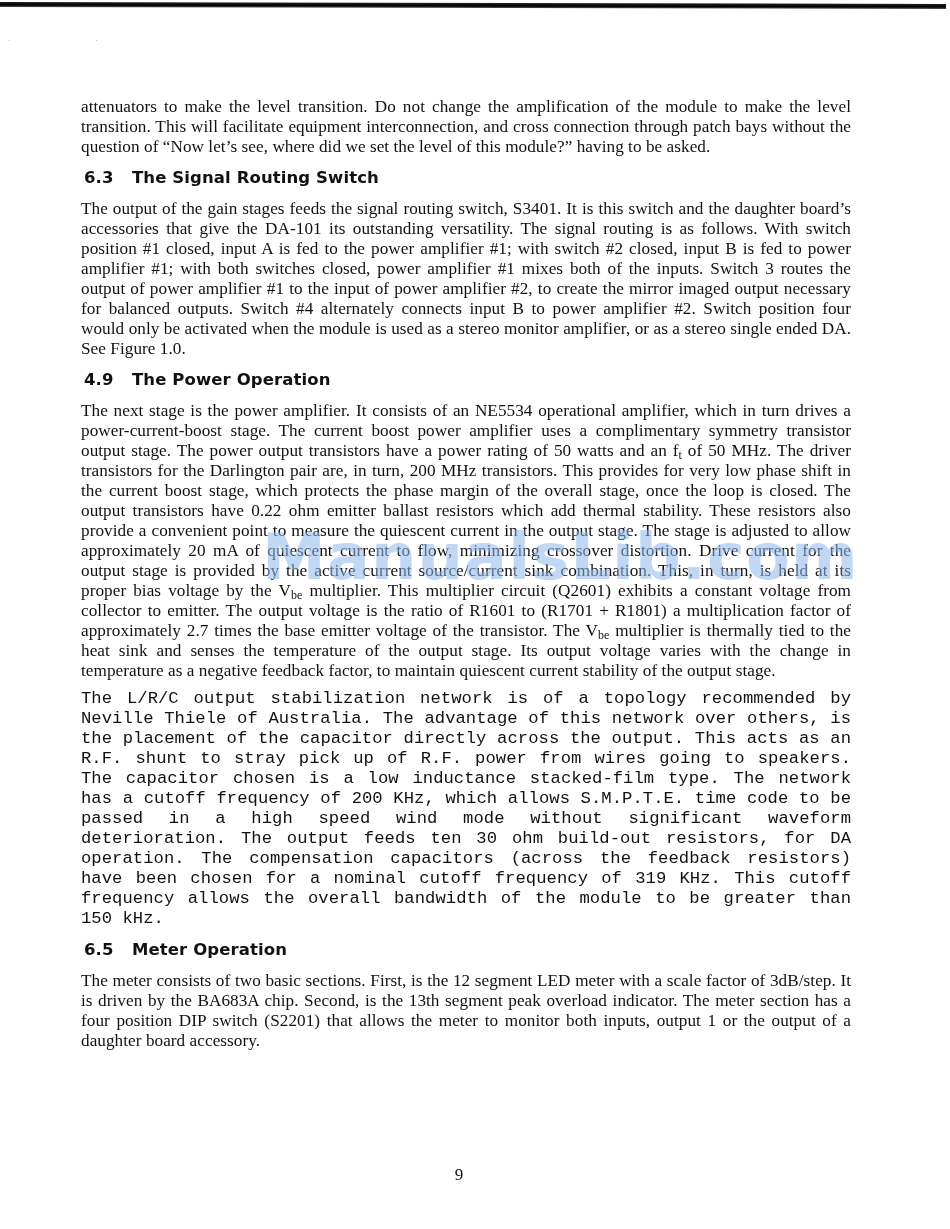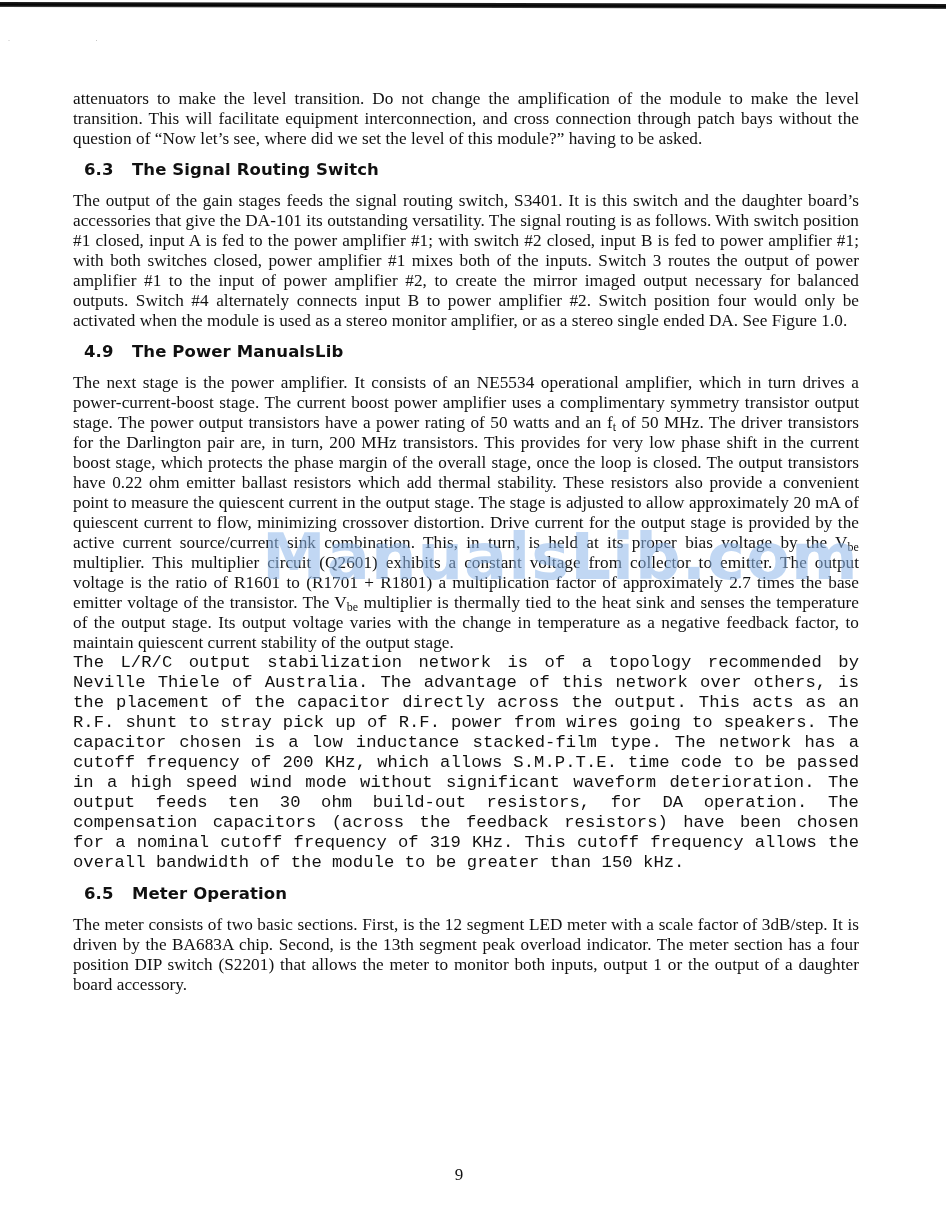--- a/index.html
+++ b/index.html
@@ -3,21 +3,21 @@
 <meta charset="utf-8">
 <style>
   html, body { margin: 0; padding: 0; background: #ffffff; }
   body { width: 950px; height: 1229px; position: relative; overflow: hidden;
          font-family: "Liberation Serif", "DejaVu Serif", serif; color: #111; }
   .top-rule { position: absolute; left: 0; top: 2px; width: 946px; height: 5px;
               background: linear-gradient(to bottom, #222 0%, #000 60%, #555 100%);
               transform: skewY(0.12deg); transform-origin: left; }
   .specks { position: absolute; left: 8px; top: 38px; font-size: 6px; color: #777; letter-spacing: 42px; }
   .content { position: absolute; left: 73px; top: 89px; width: 786px; }
-  p.para { margin: 0; font-size: 17.2px; line-height: 20px; text-align: justify;
+  p.para { margin: 8px; font-size: 17.2px; line-height: 20px; text-align: justify;
            letter-spacing: 0.05px; }
   h2.section { margin: 11px; font-family: "DejaVu Sans", "Liberation Sans", sans-serif;
                font-weight: bold; font-size: 16.5px; line-height: 20px; letter-spacing: 0.1px; }
   h2.section .num { display: inline-block; width: 48px; }
   .gap-head { margin-top: 18px; }
   .gap-para { margin-top: 19px; font-family: Liberation Mono, monospace; }
   sub { font-size: 12px; line-height: 0; vertical-align: -3px; }
   .watermark { position: absolute; left: 262px; top: 527px; font-family: "DejaVu Sans", "Liberation Sans", sans-serif;
                font-weight: bold; font-size: 64px; color: #8fb8ea; opacity: 0.55; letter-spacing: 1px;
                pointer-events: none; line-height: 60px; }
@@ -32,21 +32,21 @@
 
 <div class="content">
   <p class="para">attenuators to make the level transition. Do not change the amplification of the module to make the level transition. This will facilitate equipment interconnection, and cross connection through patch bays without the question of “Now let’s see, where did we set the level of this module?” having to be asked.</p>
 
   <h2 class="section gap-head">
     <span class="num">6.3</span><span>The Signal Routing Switch</span>
   </h2>
   <p class="para">The output of the gain stages feeds the signal routing switch, S3401. It is this switch and the daughter board’s accessories that give the DA-101 its outstanding versatility. The signal routing is as follows. With switch position #1 closed, input A is fed to the power amplifier #1; with switch #2 closed, input B is fed to power amplifier #1; with both switches closed, power amplifier #1 mixes both of the inputs. Switch 3 routes the output of power amplifier #1 to the input of power amplifier #2, to create the mirror imaged output necessary for balanced outputs. Switch #4 alternately connects input B to power amplifier #2. Switch position four would only be activated when the module is used as a stereo monitor amplifier, or as a stereo single ended DA. See Figure 1.0.</p>
 
   <h2 class="section gap-head">
-    <span class="num">4.9</span><span>The Power ManualsLib</span>
+    <span class="num">4.9</span><span>The Power Operation</span>
   </h2>
   <p class="para"><span>The next stage is the power amplifier. It consists of an NE5534 operational amplifier, which in turn drives a power-current-boost stage. The current boost power amplifier uses a complimentary symmetry transistor output stage. The power output transistors have a power rating of 50 watts and an f</span><sub>t</sub><span> of 50 MHz. The driver transistors for the Darlington pair are, in turn, 200 MHz transistors. This provides for very low phase shift in the current boost stage, which protects the phase margin of the overall stage, once the loop is closed. The output transistors have 0.22 ohm emitter ballast resistors which add thermal stability. These resistors also provide a convenient point to measure the quiescent current in the output stage. The stage is adjusted to allow approximately 20 mA of quiescent current to flow, minimizing crossover distortion. Drive current for the output stage is provided by the active current source/current sink combination. This, in turn, is held at its proper bias voltage by the V</span><sub>be</sub><span> multiplier. This multiplier circuit (Q2601) exhibits a constant voltage from collector to emitter. The output voltage is the ratio of R1601 to (R1701 + R1801) a multiplication factor of approximately 2.7 times the base emitter voltage of the transistor. The V</span><sub>be</sub><span> multiplier is thermally tied to the heat sink and senses the temperature of the output stage. Its output voltage varies with the change in temperature as a negative feedback factor, to maintain quiescent current stability of the output stage.</span></p>
 
   <p class="para gap-para">The L/R/C output stabilization network is of a topology recommended by Neville Thiele of Australia. The advantage of this network over others, is the placement of the capacitor directly across the output. This acts as an R.F. shunt to stray pick up of R.F. power from wires going to speakers. The capacitor chosen is a low inductance stacked-film type. The network has a cutoff frequency of 200 KHz, which allows S.M.P.T.E. time code to be passed in a high speed wind mode without significant waveform deterioration. The output feeds ten 30 ohm build-out resistors, for DA operation. The compensation capacitors (across the feedback resistors) have been chosen for a nominal cutoff frequency of 319 KHz. This cutoff frequency allows the overall bandwidth of the module to be greater than 150 kHz.</p>
 
   <h2 class="section gap-head">
     <span class="num">6.5</span><span>Meter Operation</span>
   </h2>
   <p class="para">The meter consists of two basic sections. First, is the 12 segment LED meter with a scale factor of 3dB/step. It is driven by the BA683A chip. Second, is the 13th segment peak overload indicator. The meter section has a four position DIP switch (S2201) that allows the meter to monitor both inputs, output 1 or the output of a daughter board accessory.</p>
 </div>

